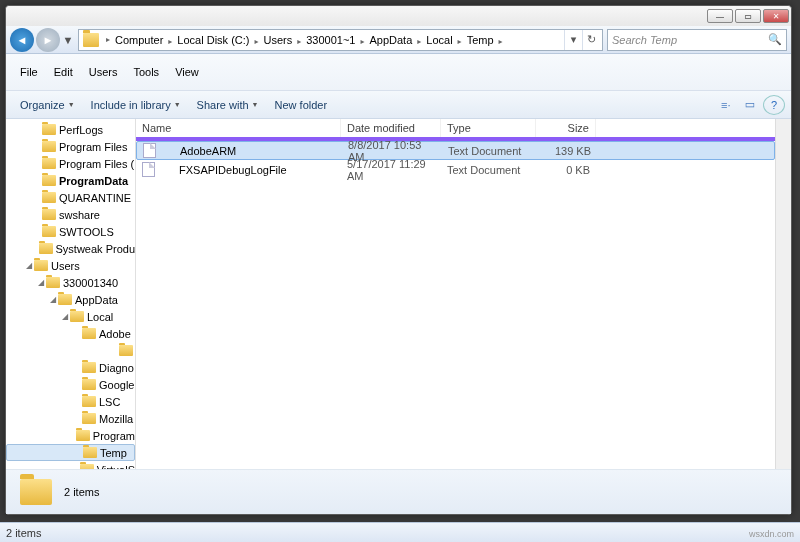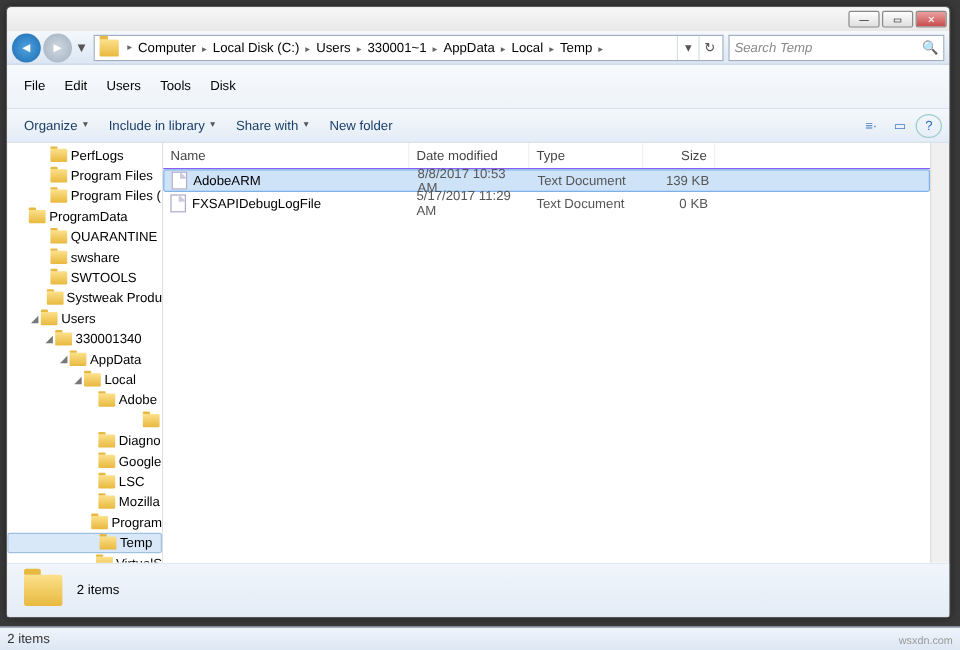--- a/index.html
+++ b/index.html
@@ -29,27 +29,27 @@
 .toolspacer { flex:1; }
 .viewbtn { width:22px; height:20px; border:1px solid transparent; margin-left:2px; display:flex; align-items:center; justify-content:center; color:#4a7cc0; }
 .content { flex:1; display:flex; overflow:hidden; }
 .tree { width:130px; border-right:1px solid #e0e0e0; overflow:hidden; padding-top:2px; background:#fff; }
 .tnode { display:flex; align-items:center; height:17px; padding-left:4px; cursor:pointer; white-space:nowrap; }
 .tnode .exp { width:10px; font-size:8px; color:#777; text-align:center; }
 .tnode.sel { background:#d8e8f8; border:1px solid #a0c0e0; border-radius:2px; }
 .fsmall { width:14px; height:11px; background:linear-gradient(#fce08a,#e8b93f); border-radius:1px; margin-right:3px; position:relative; flex-shrink:0; }
 .fsmall::before { content:""; position:absolute; top:-2px; left:0; width:6px; height:2px; background:#e8b93f; border-radius:1px 1px 0 0; }
 .listpane { flex:1; display:flex; flex-direction:column; background:#fff; }
-.listhdr { height:22px; display:flex; align-items:center; border-bottom:1px solid #8b5cf6; color:#444; }
+.listhdr { height:22px; display:flex; align-items:center; border-bottom:4px solid #8b5cf6; color:#444; }
 .col { padding:0 6px; border-right:1px solid #f0f0f0; height:100%; display:flex; align-items:center; }
 .col.name { width:205px; } .col.date { width:100px; } .col.type { width:95px; } .col.size { width:60px; justify-content:flex-end; }
 .listrow { height:19px; display:flex; align-items:center; }
 .listrow.sel { background:#cfe3f8; border:1px solid #7eb1e8; border-radius:2px; }
 .cell { padding:0 6px; display:flex; align-items:center; }
-.cell.name { width:205px; } .cell.date { width:100px; color:#555; } .cell.type { width:95px; color:#555; } .cell.size { width:60px; justify-content:flex-end; color:#555; }
+.cell.name { width:205px;gap:19px; } .cell.date { width:100px; color:#555; } .cell.type { width:95px; color:#555; } .cell.size { width:60px; justify-content:flex-end; color:#555; }
 .docicon { width:13px; height:15px; background:#fff; border:1px solid #aac; margin-right:5px; position:relative; }
 .docicon::after { content:""; position:absolute; right:-1px; top:-1px; border:3px solid transparent; border-left-color:#ccd; border-bottom-color:#ccd; }
 .detailbar { height:45px; border-top:1px solid #e0e8f0; background:linear-gradient(#f0f5fb,#e4ecf6); display:flex; align-items:center; padding:0 14px; }
 .bigfolder { width:32px; height:26px; background:linear-gradient(#fce08a,#e8b93f); border-radius:2px; margin-right:12px; position:relative; }
 .bigfolder::before { content:""; position:absolute; top:-5px; left:0; width:14px; height:5px; background:#e8b93f; border-radius:2px 2px 0 0; }
 .statusbar { position:absolute; left:0; bottom:0; width:800px; height:20px; background:linear-gradient(#f0f5fb,#dce6f4); border-top:1px solid #b8c8dc; display:flex; align-items:center; padding:0 6px; font-size:11px; color:#333; }
 .watermark { position:absolute; right:6px; bottom:3px; font-size:9px; color:#999; }
 .scrollbar { width:16px; background:#f0f0f0; border-left:1px solid #ddd; }
 </style>
 </head>
@@ -79,21 +79,21 @@
       <span>Search Temp</span>
       <span class="sicon">🔍</span>
     </div>
   </div>
 
   <div class="menubar" id="menubar">
       <div class="menuitem">File</div>
       <div class="menuitem">Edit</div>
       <div class="menuitem">Users</div>
       <div class="menuitem">Tools</div>
-      <div class="menuitem">Disk</div>
+      <div class="menuitem">View</div>
     </div>
 
   <div class="toolbar">
     <div class="toolbtn">
         <span>Organize</span>
         <span class="dd">▼</span>
       </div>
     <div class="toolbtn">
         <span>Include in library</span>
         <span class="dd">▼</span>
@@ -121,21 +121,21 @@
         <div class="tnode" style="padding-left: 26px;">
           <span class="exp"></span>
           <span class="fsmall"></span>
           <span>Program Files</span>
         </div>
         <div class="tnode" style="padding-left: 26px;">
           <span class="exp"></span>
           <span class="fsmall"></span>
           <span>Program Files (</span>
         </div>
-        <div class="tnode" style="padding-left: 8px;">
+        <div class="tnode" style="padding-left: 26px; font-weight: bold;">
           <span class="exp"></span>
           <span class="fsmall"></span>
           <span>ProgramData</span>
         </div>
         <div class="tnode" style="padding-left: 26px;">
           <span class="exp"></span>
           <span class="fsmall"></span>
           <span>QUARANTINE</span>
         </div>
         <div class="tnode" style="padding-left: 26px;">

